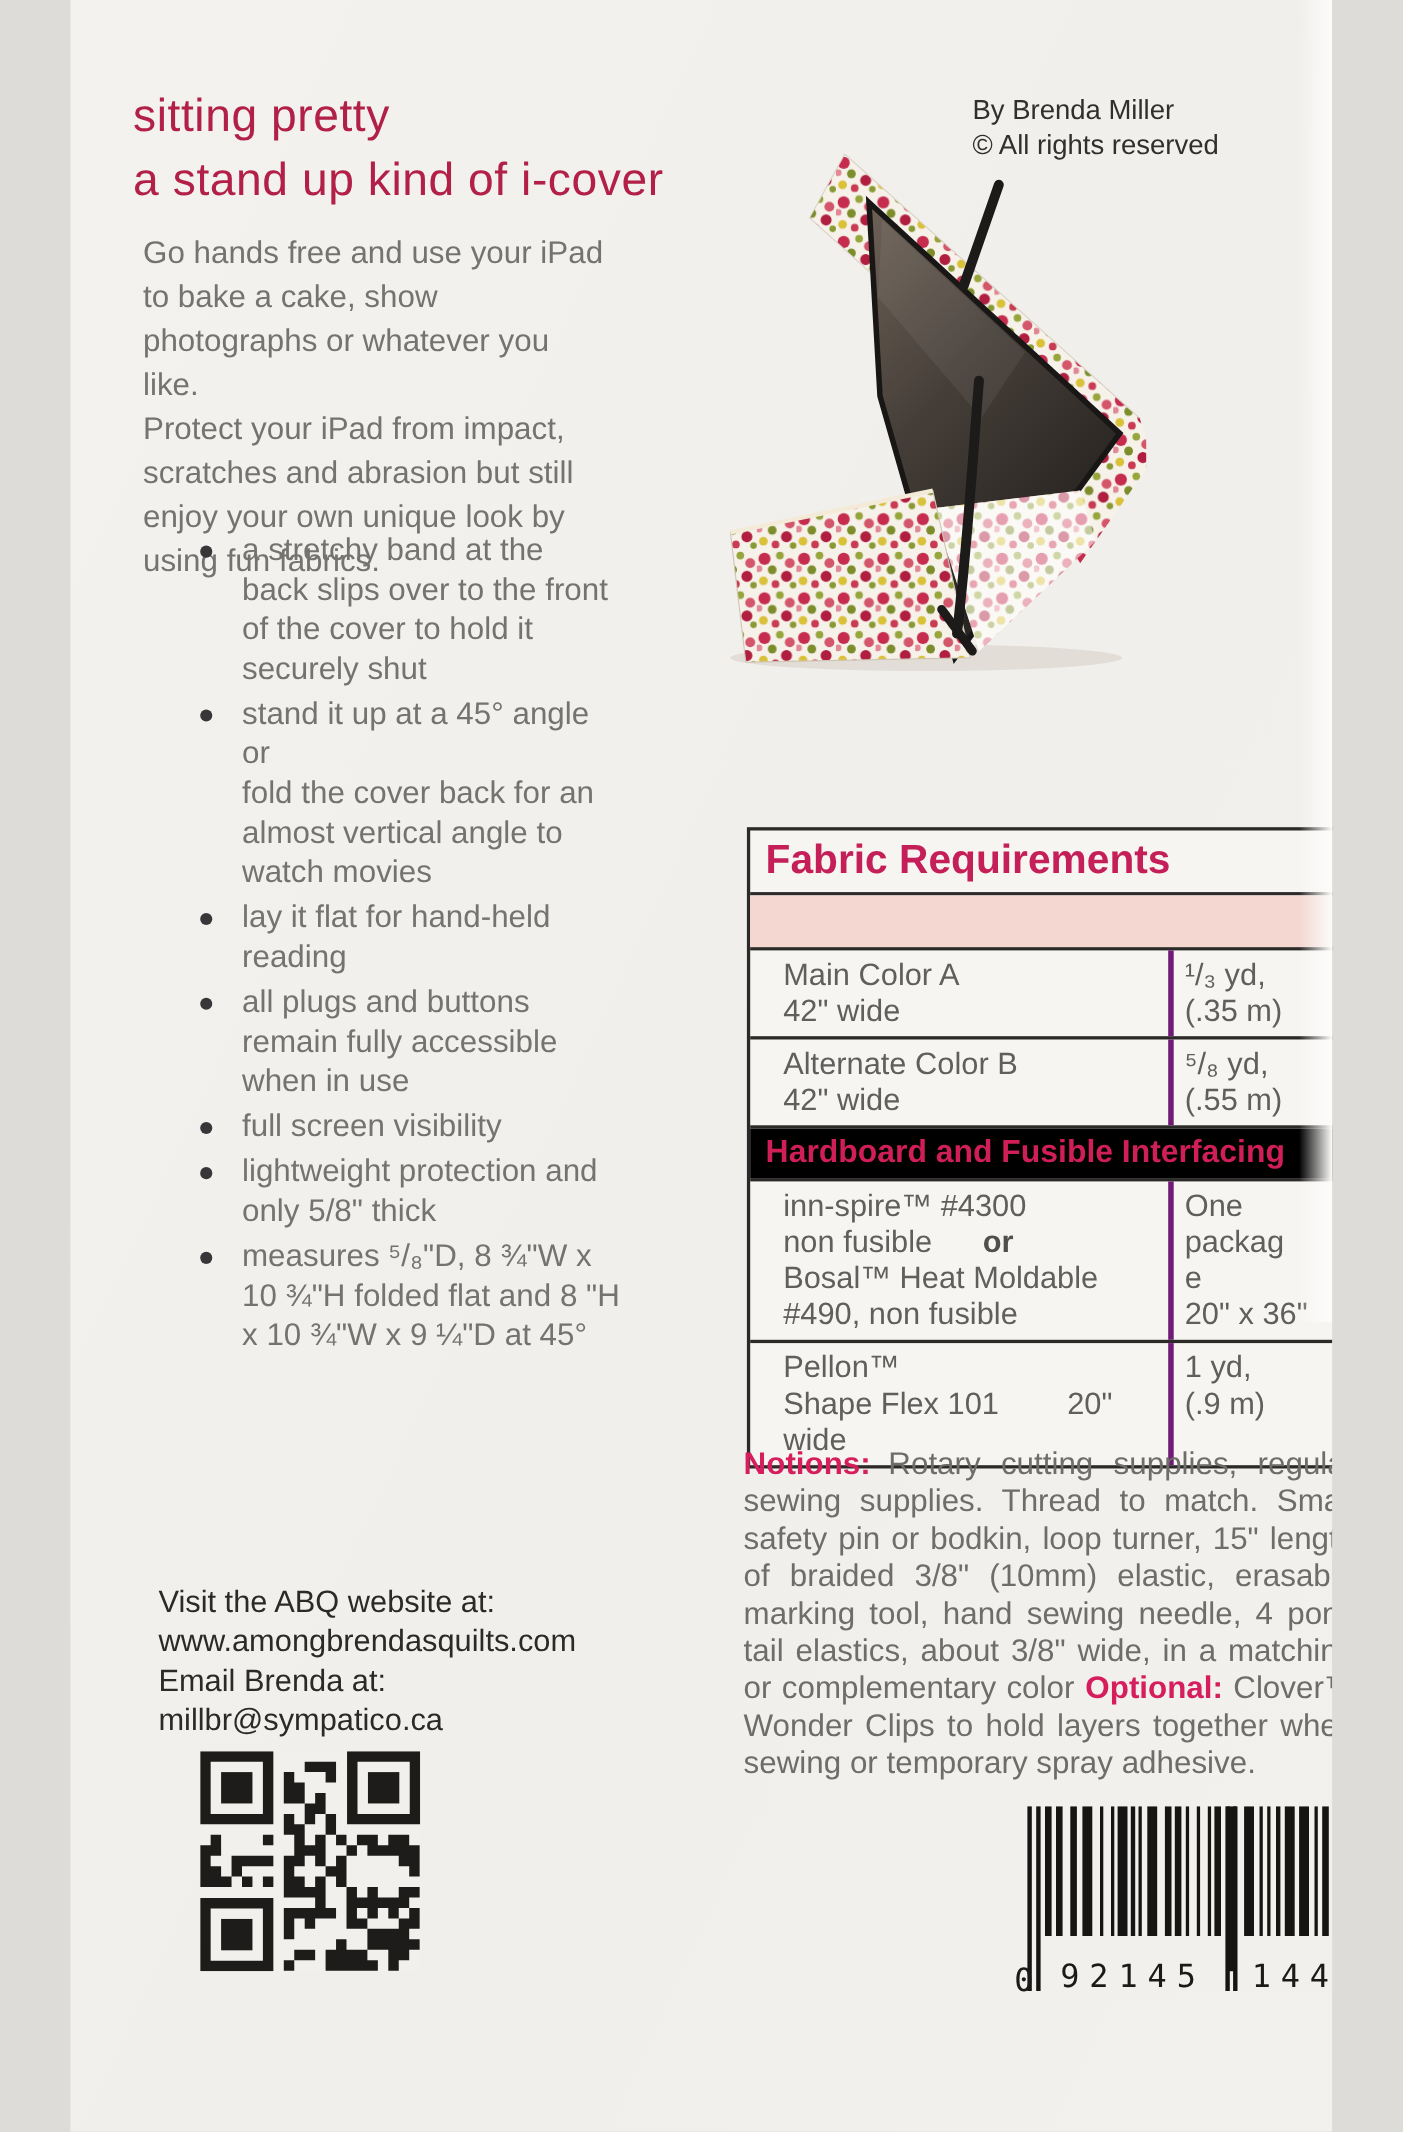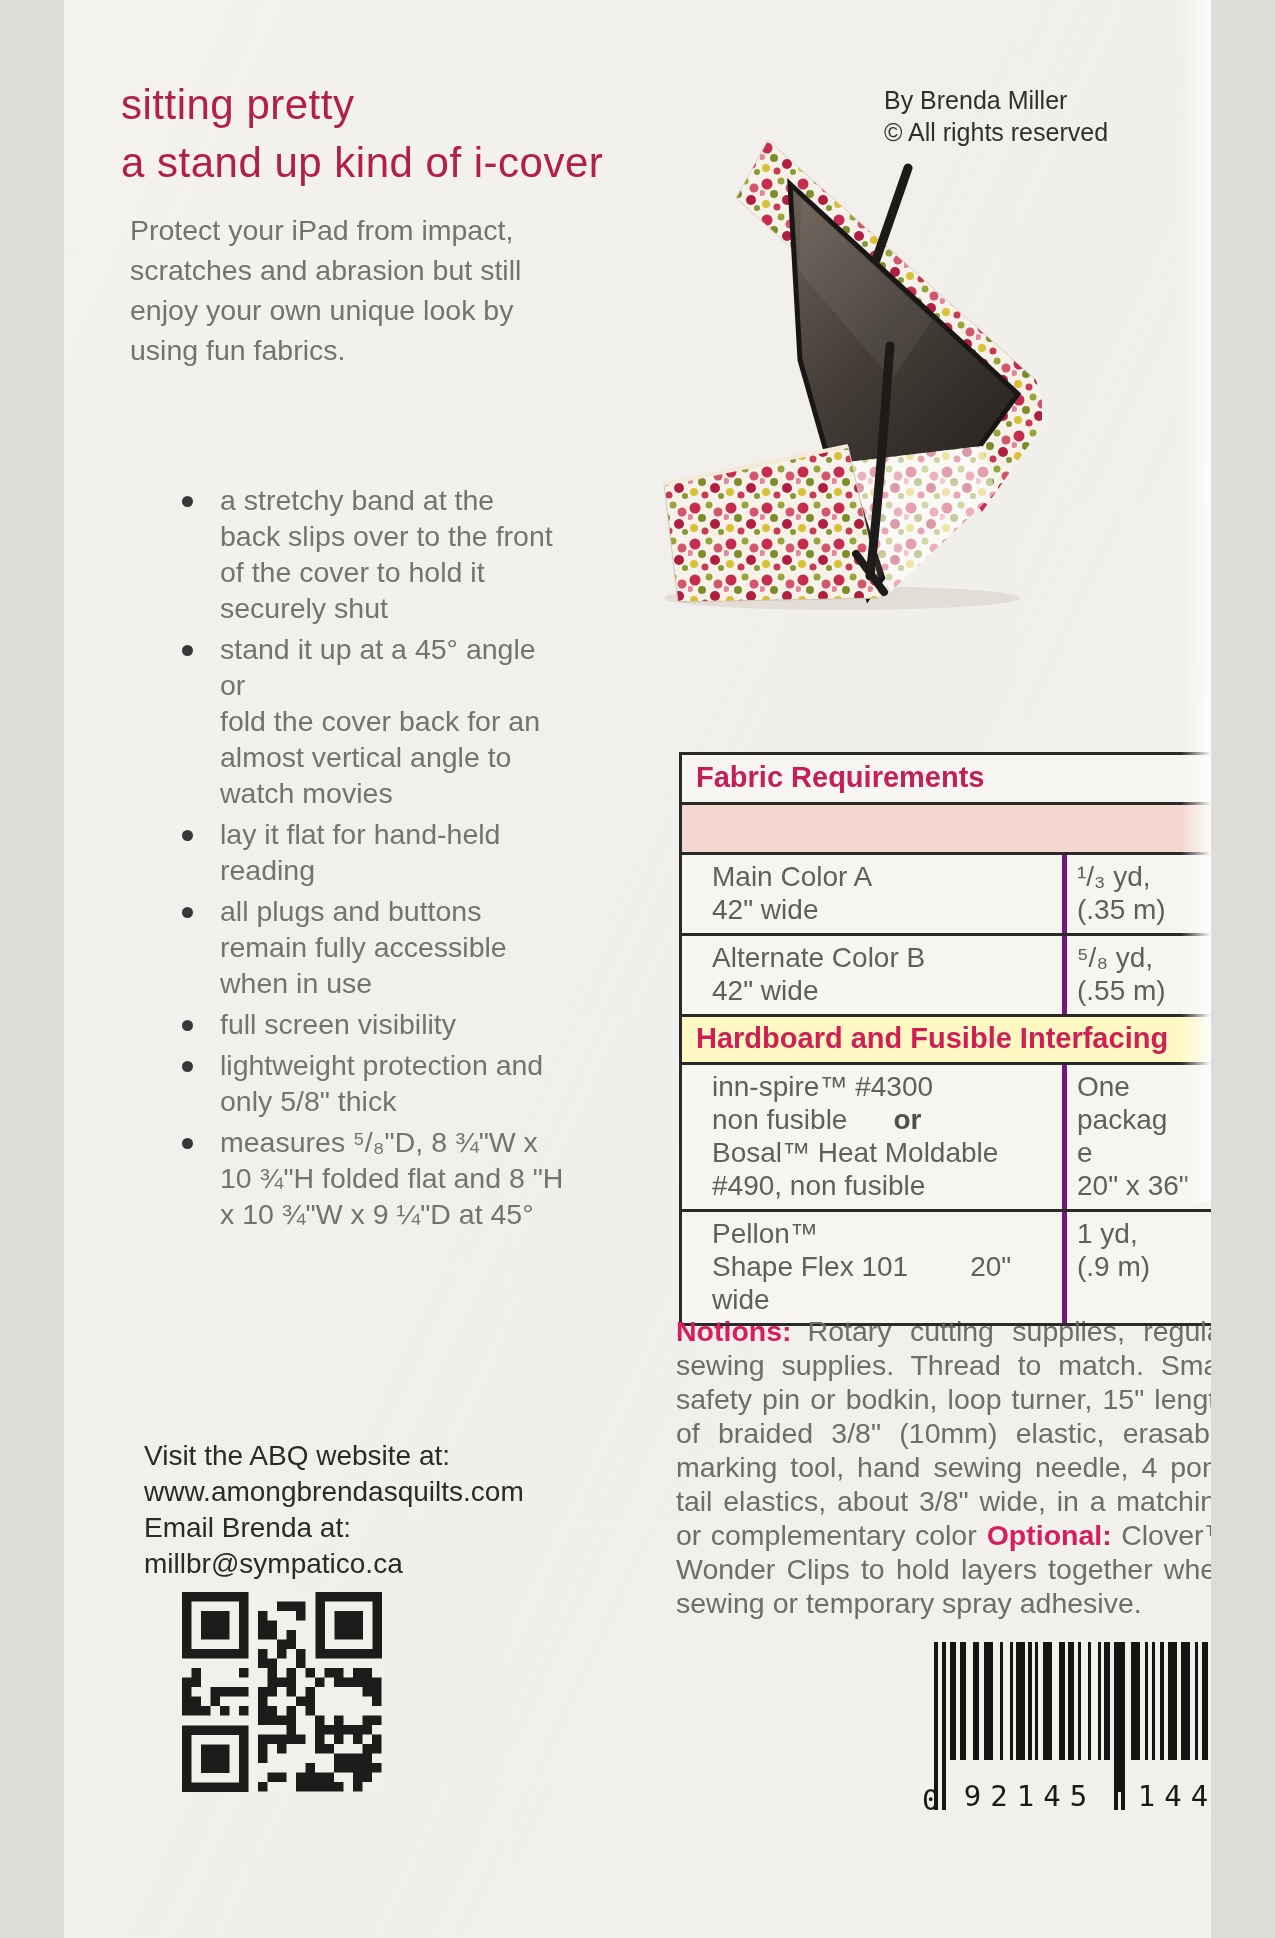--- a/index.html
+++ b/index.html
@@ -35,23 +35,23 @@
   
   .qr{position:absolute;left:118px;top:1592px;width:200px;height:200px;}
 
   
   .req-table{
     position:absolute;left:615px;top:752px;width:543px;
     border:3px solid #2b2a28;background:#f7f5f1;color:#615f5d;font-size:28px;box-sizing:border-box;
   }
   .t-row{display:flex;border-top:3px solid #2b2a28;}
   .t-row:first-child{border-top:none;}
-  .t-header1{padding:6px 14px 8px;color:#c41f58;font-weight:bold;font-size:29px;border-radius:19px;}
+  .t-header1{padding:6px 14px 8px;color:#c41f58;font-weight:bold;font-size:37px;border-radius:19px;}
   .t-band{height:47px;background:#f3d7d0;}
-  .t-header2{padding:5px 14px 7px;background:#fef9c3;color:#d01e56;font-weight:bold;font-size:29px;}
+  .t-header2{padding:5px 14px 7px;background:#000000;color:#d01e56;font-weight:bold;font-size:29px;}
   .t-left{flex:1;padding:5px 30px 7px;line-height:33px;white-space:pre-line;}
   .t-right{width:132px;flex:none;border-left:5px solid #701a75;padding:5px 10px 7px;line-height:33px;white-space:pre-line;}
   .cl{line-height:33px;}
   .or{font-weight:bold;color:#504f4d;margin-left:46px;}
   .gap{margin-left:62px;}
 
   
   .notions{position:absolute;left:612px;top:1314px;width:556px;color:#6e6d6b;font-size:28.5px;line-height:34px;text-align:justify;}
   .n-label{color:#d61e5e;font-weight:bold;margin-right:16px;}
   .n-label2{color:#d61e5e;font-weight:bold;margin-left:10px;}
@@ -118,20 +118,24 @@
 
       <g stroke="#1d1b19" fill="none" stroke-linecap="round">
         <path d="M256,28 L224,120" stroke-width="9"></path>
         <path d="M238,206 C232,280 228,350 218,436" stroke-width="9"></path>
         <path d="M204,414 L232,452" stroke-width="8"></path>
       </g>
     </svg>
   </div>
 
   <div class="intro">
+    <div>Go hands free and use your iPad
+to bake a cake, show
+photographs or whatever you
+like.</div>
     <div>Protect your iPad from impact,
 scratches and abrasion but still
 enjoy your own unique look by
 using fun fabrics.</div>
   </div>
 
   <div class="features">
     <div class="bullet">
       <span class="dot">
           <i></i>

